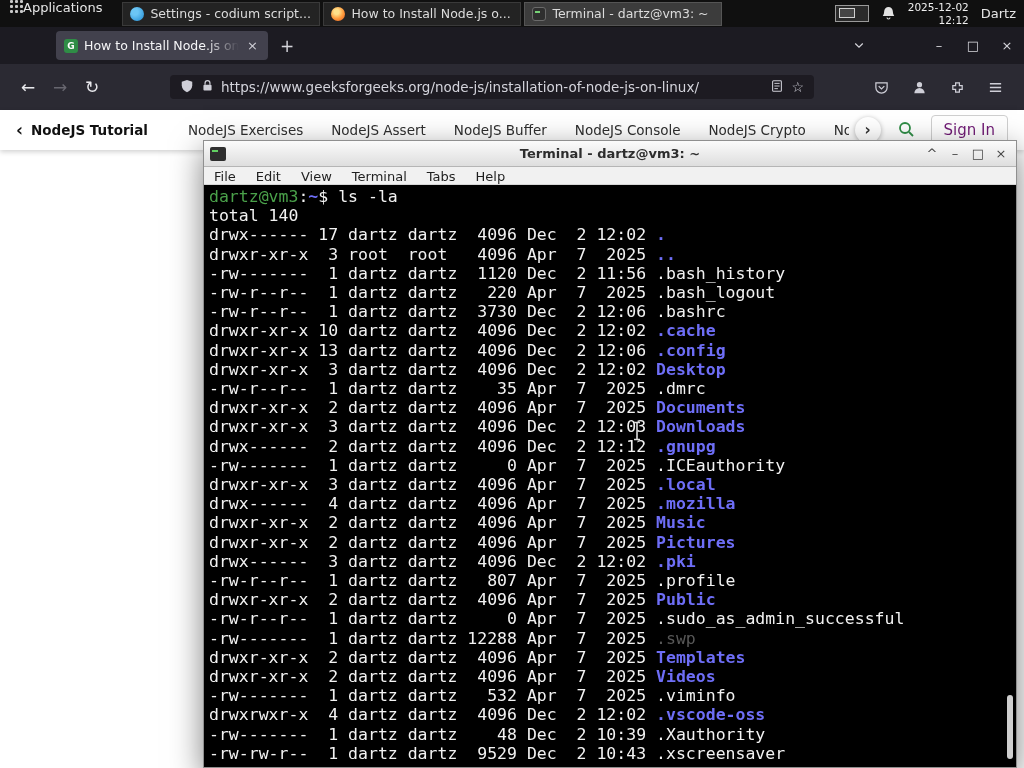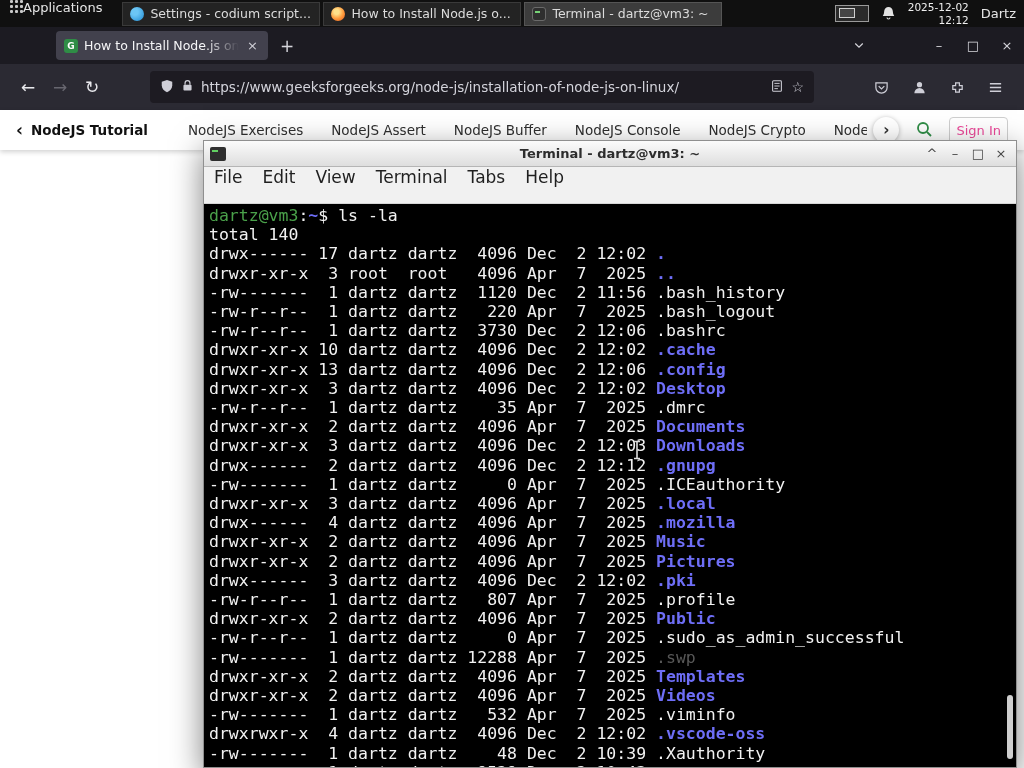--- a/index.html
+++ b/index.html
@@ -33,45 +33,45 @@
   .favicon{width:14px;height:14px;border-radius:3px;background:#2f8d46;color:#fff;font-size:9px;font-weight:bold;display:flex;align-items:center;justify-content:center;flex:0 0 auto}
   .tab-title{flex:1;overflow:hidden;white-space:nowrap;-webkit-mask-image:linear-gradient(90deg,#000 78%,transparent);mask-image:linear-gradient(90deg,#000 78%,transparent)}
   .tab-close{color:#cfcfd6;font-size:13px;padding:0 2px}
   .newtab{color:#d6d6dc;font-size:17px;margin:0 0 9px 12px;line-height:1}
   .tab-right{position:absolute;right:0;top:0;height:100%;display:flex;align-items:center}
   .tabctl{color:#d6d6dc;width:30px;text-align:center;margin-right:48px}
   .winctl{color:#d6d6dc;width:34px;height:100%;display:flex;align-items:center;justify-content:center;font-size:13px}
   .toolbar{height:46px;background:#2b2a33;display:flex;align-items:center;padding:0 12px}
   .navbtn{width:32px;height:32px;display:flex;align-items:center;justify-content:center;color:#e8e8ec;font-size:17px;border-radius:4px}
   .navbtn.disabled{color:#67666f}
-  .urlbar{flex:1;height:32px;margin-left:42px;background:#1d1b22;border-radius:4px;display:flex;align-items:center;padding:0 10px;gap:7px;color:#d4d4dc;font-size:13.5px}
+  .urlbar{flex:1;height:24px;margin-left:62px;background:#1d1b22;border-radius:4px;display:flex;align-items:center;padding:0 10px;gap:7px;color:#d4d4dc;font-size:13.5px}
   .url-text{flex:1;overflow:hidden;white-space:nowrap}
   .toolbar-right{display:flex;align-items:center;margin-left:50px;gap:4px}
   .tb-ico{width:34px;height:32px;display:flex;align-items:center;justify-content:center;color:#cfcfd8}
   .star{font-size:14px;color:#cfcfd8}
 
   
   .site-nav{height:40px;background:#fff;display:flex;align-items:center;padding:0 16px;box-shadow:0 2px 5px rgba(0,0,0,.18);position:relative;font-size:13.5px;color:#222;z-index:5}
   .nav-current{display:flex;align-items:center;gap:8px;font-weight:bold;color:#111;white-space:nowrap}
   .chev{font-size:17px;font-weight:bold;line-height:1}
   .nav-links{display:flex;gap:28px;margin-left:40px;color:#2f2f2f;white-space:nowrap;overflow:hidden;flex:1}
   .nav-right{display:flex;align-items:center;gap:16px;margin-left:6px}
   .chev-circle{width:26px;height:26px;border-radius:50%;background:#fff;box-shadow:0 1px 5px rgba(0,0,0,.3);display:flex;align-items:center;justify-content:center;color:#333;font-size:15px;font-weight:bold}
-  .signin{border:1px solid #cfcfcf;border-radius:4px;padding:5px 6px;color:#ec4899;background:#fff;font-size:13px}
+  .signin{border:1px solid #cfcfcf;border-radius:4px;padding:5px 12px;color:#701a75;background:#fff;font-size:15px}
   .page{height:618px;background:#fff}
 
   
   .term-win{position:absolute;left:203px;top:140px;width:814px;height:628px;z-index:20;display:flex;flex-direction:column;border:1px solid #8f8f8f;box-shadow:0 10px 30px rgba(0,0,0,.5)}
   .term-titlebar{height:26px;background:linear-gradient(#fbfbfb,#dedede);display:flex;align-items:center;position:relative;border-bottom:1px solid #b5b5b5;flex:0 0 auto}
   .term-title{position:absolute;left:0;right:0;text-align:center;font-size:13px;font-weight:bold;color:#2d2d2d}
   .term-ticon{margin-left:6px;width:16px;height:14px;background:#2e2e2e;border-radius:2px;position:relative;z-index:1}
   .term-ticon::after{content:"";position:absolute;left:2px;top:3px;width:6px;height:2px;background:#62d162}
   .term-controls{margin-left:auto;display:flex;align-items:center;gap:3px;z-index:1;padding-right:5px}
   .tctl{width:20px;height:19px;display:flex;align-items:center;justify-content:center;color:#454545;font-size:13px}
-  .term-menubar{height:37px;background:#f1f1f1;border-bottom:1px solid #d6d6d6;display:flex;align-items:flex-start;font-size:17px;color:#1f1f1f;flex:0 0 auto}
+  .term-menubar{height:18px;background:#f1f1f1;border-bottom:1px solid #d6d6d6;display:flex;align-items:flex-end;font-size:13px;color:#1f1f1f;flex:0 0 auto}
   .menu-item{padding:0 10px}
   .term-body{flex:1;background:#000;overflow:hidden;padding:2px 0 0 5px;font-family:"DejaVu Sans Mono","Liberation Mono",monospace;font-size:16.5px;line-height:19.2px;position:relative}
   #terminal-lines{white-space:pre}
   .t-fg{color:#f2f2f2}
   .t-green{color:#4aa14a;font-weight:normal}
   .t-blue{color:#6e6ef7;font-weight:bold}
   .t-dir{color:#6e6ef7;font-weight:bold}
   .t-gray{color:#585858}
   .term-scroll{position:absolute;right:3px;bottom:8px;width:6px;height:64px;border-radius:3px;background:#dadada;opacity:.95}
   .ibeam{position:absolute;left:428px;top:236px}

